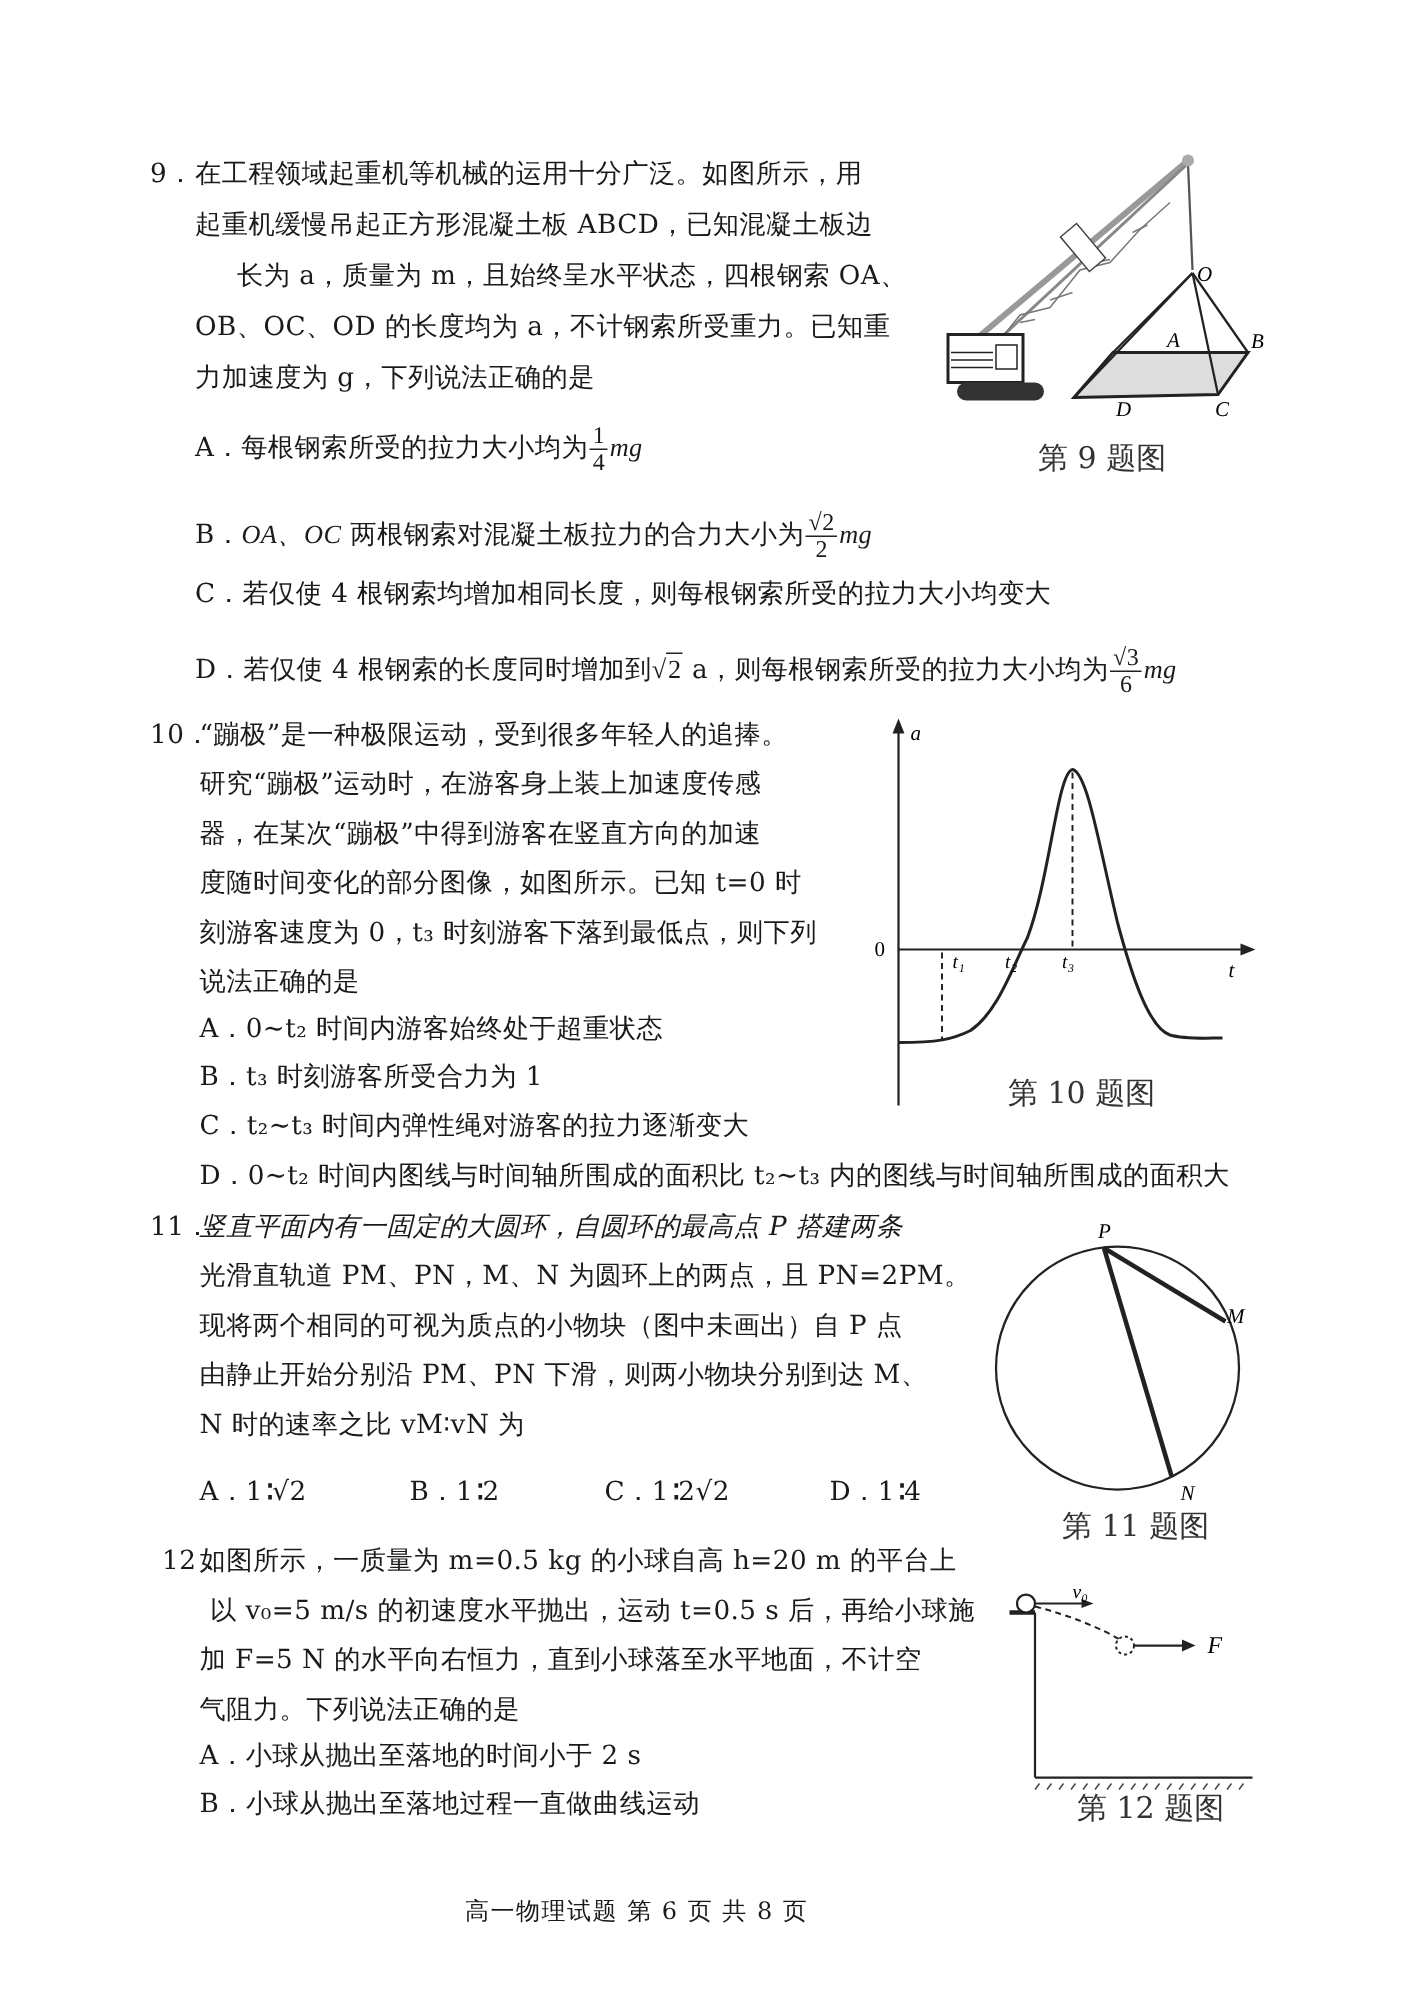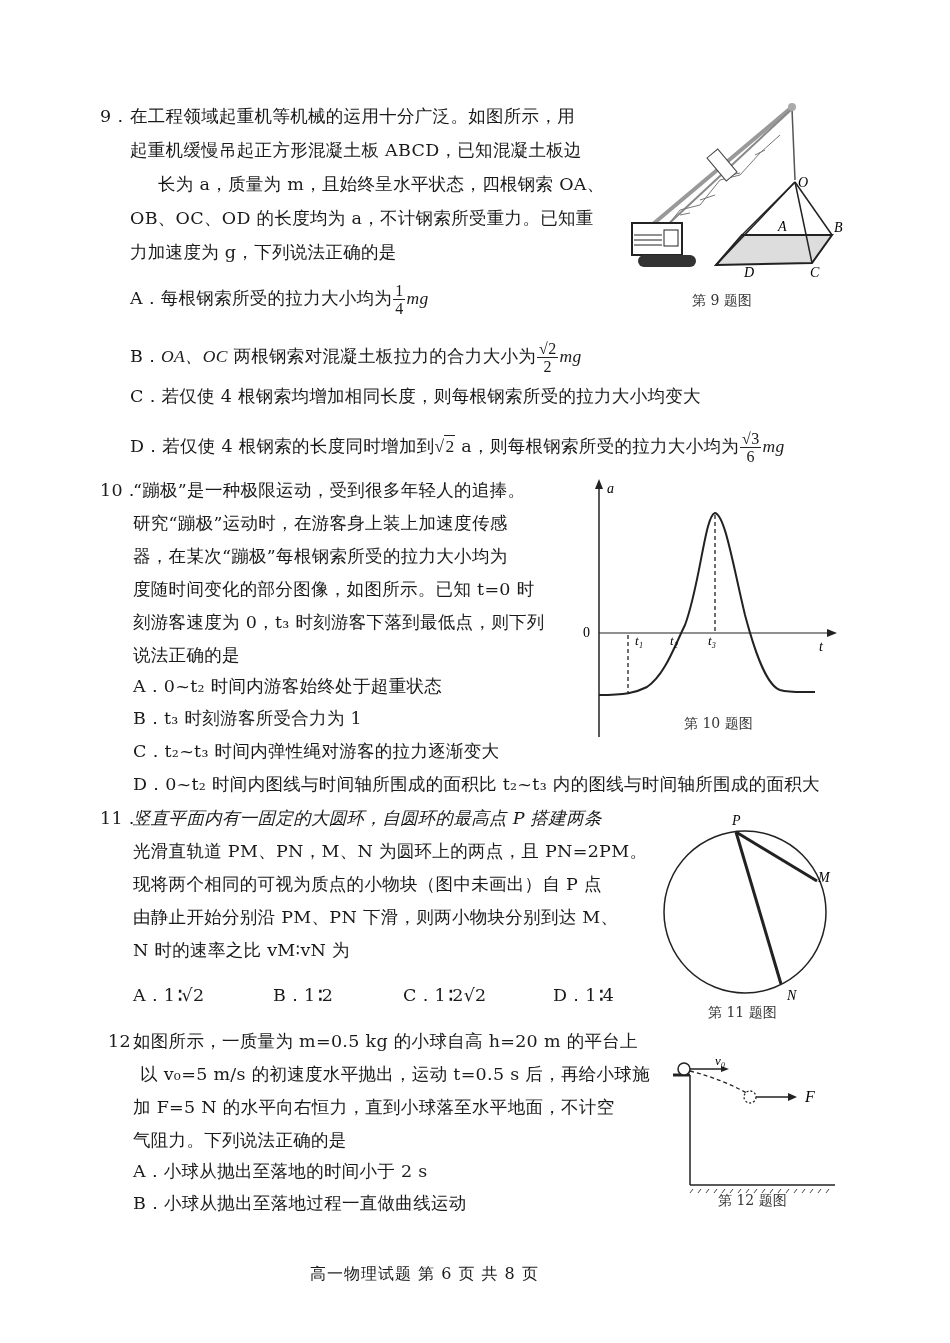--- a/index.html
+++ b/index.html
@@ -5,21 +5,21 @@
   html,body{margin:0;padding:0;background:#fff;}
   body{width:950px;height:1343px;position:relative;overflow:hidden;
        font-family:"DejaVu Serif","Liberation Serif",serif;color:#1a1a1a;}
   .line{position:absolute;font-size:17.5px;line-height:24px;white-space:nowrap;letter-spacing:0.3px;}
   .it{font-style:italic;font-family:Liberation Serif, serif;}
   .frac{display:inline-block;vertical-align:middle;text-align:center;font-family:"Liberation Serif",serif;font-size:16px;line-height:17px;margin:0 1px;}
   .frac .num{display:block;border-bottom:1px solid #222;padding:0 2px;}
   .frac .den{display:block;}
   .sqrt{font-family:"Liberation Serif",serif;}
   .sqrt .rad{border-top:1px solid #222;padding:0 1px;}
-  .cap{position:absolute;font-size:14px;color:#333;white-space:nowrap;}
+  .cap{position:absolute;font-size:20px;color:#333;white-space:nowrap;}
   .footer{position:absolute;left:310px;top:1264px;font-size:16px;letter-spacing:1px;white-space:nowrap;}
   svg{position:absolute;overflow:visible;}
 </style>
 </head>
 <body>
 
 <div>
   <div class="line" style="left:100px;top:104px;">9．</div>
   <div class="line" style="left:130px;top:104px;">在工程领域起重机等机械的运用十分广泛。如图所示，用</div>
   <div class="line" style="left:130px;top:138px;">起重机缓慢吊起正方形混凝土板 ABCD，已知混凝土板边</div>
@@ -70,21 +70,21 @@
     <text x="190" y="182" font-size="14" font-style="italic" font-family="Liberation Serif, serif">C</text>
     <text x="124" y="182" font-size="14" font-style="italic" font-family="Liberation Serif, serif">D</text>
   </svg>
   <div class="cap" style="left:692px;top:292px;">第 9 题图</div>
 </div>
 
 <div>
   <div class="line" style="left:100px;top:478px;">10．</div>
   <div class="line" style="left:133px;top:478px;">“蹦极”是一种极限运动，受到很多年轻人的追捧。</div>
   <div class="line" style="left:133px;top:511px;">研究“蹦极”运动时，在游客身上装上加速度传感</div>
-  <div class="line" style="left:133px;top:544px;">器，在某次“蹦极”每根钢索所受的拉力大小均为</div>
+  <div class="line" style="left:133px;top:544px;">器，在某次“蹦极”中得到游客在竖直方向的加速</div>
   <div class="line" style="left:133px;top:577px;">度随时间变化的部分图像，如图所示。已知 t=0 时</div>
   <div class="line" style="left:133px;top:610px;">刻游客速度为 0，t₃ 时刻游客下落到最低点，则下列</div>
   <div class="line" style="left:133px;top:643px;">说法正确的是</div>
 
   <div class="line" style="left:133px;top:674px;"><span>A．</span><span>0~t₂ 时间内游客始终处于超重状态</span></div>
   <div class="line" style="left:133px;top:706px;"><span>B．</span><span>t₃ 时刻游客所受合力为 1</span></div>
   <div class="line" style="left:133px;top:739px;"><span>C．</span><span>t₂~t₃ 时间内弹性绳对游客的拉力逐渐变大</span></div>
   <div class="line" style="left:133px;top:772px;"><span>D．</span><span>0~t₂ 时间内图线与时间轴所围成的面积比 t₂~t₃ 内的图线与时间轴所围成的面积大</span></div>
 
   <svg style="left:575px;top:475px;" width="270" height="265" viewBox="0 0 270 265">
@@ -95,21 +95,21 @@
     <path d="M24,220 C50,220 60,218 72,212 C90,200 100,170 110,150 C125,110 130,40 140,38 C150,40 158,90 170,140 C178,170 190,210 205,215 C215,218 230,217 240,217" fill="none" stroke="#222" stroke-width="2"></path>
     <line x1="53" y1="160" x2="53" y2="218" stroke="#222" stroke-width="1.3" stroke-dasharray="4,3"></line>
     <line x1="140" y1="40" x2="140" y2="158" stroke="#222" stroke-width="1.3" stroke-dasharray="4,3"></line>
     <text x="32" y="18" font-size="14" font-style="italic" font-family="Liberation Serif, serif">a</text>
     <text x="244" y="176" font-size="14" font-style="italic" font-family="Liberation Serif, serif">t</text>
     <text x="8" y="162" font-size="14" font-family="Liberation Serif, serif">0</text>
     <text x="60" y="170" font-size="13" font-style="italic" font-family="Liberation Serif, serif">t₁</text>
     <text x="95" y="170" font-size="13" font-style="italic" font-family="Liberation Serif, serif">t₂</text>
     <text x="133" y="170" font-size="13" font-style="italic" font-family="Liberation Serif, serif">t₃</text>
   </svg>
-  <div class="cap" style="left:672px;top:715px;margin-left:12px;">第 10 题图</div>
+  <div class="cap" style="left:672px;top:715px;">第 10 题图</div>
 </div>
 
 <div>
   <div class="line" style="left:100px;top:806px;">11．</div>
   <div class="line" style="left:133px;top:806px;font-style:italic;">竖直平面内有一固定的大圆环，自圆环的最高点 P 搭建两条</div>
   <div class="line" style="left:133px;top:839px;">光滑直轨道 PM、PN，M、N 为圆环上的两点，且 PN=2PM。</div>
   <div class="line" style="left:133px;top:872px;">现将两个相同的可视为质点的小物块（图中未画出）自 P 点</div>
   <div class="line" style="left:133px;top:905px;">由静止开始分别沿 PM、PN 下滑，则两小物块分别到达 M、</div>
   <div class="line" style="left:133px;top:938px;">N 时的速率之比 vM∶vN 为</div>
 

